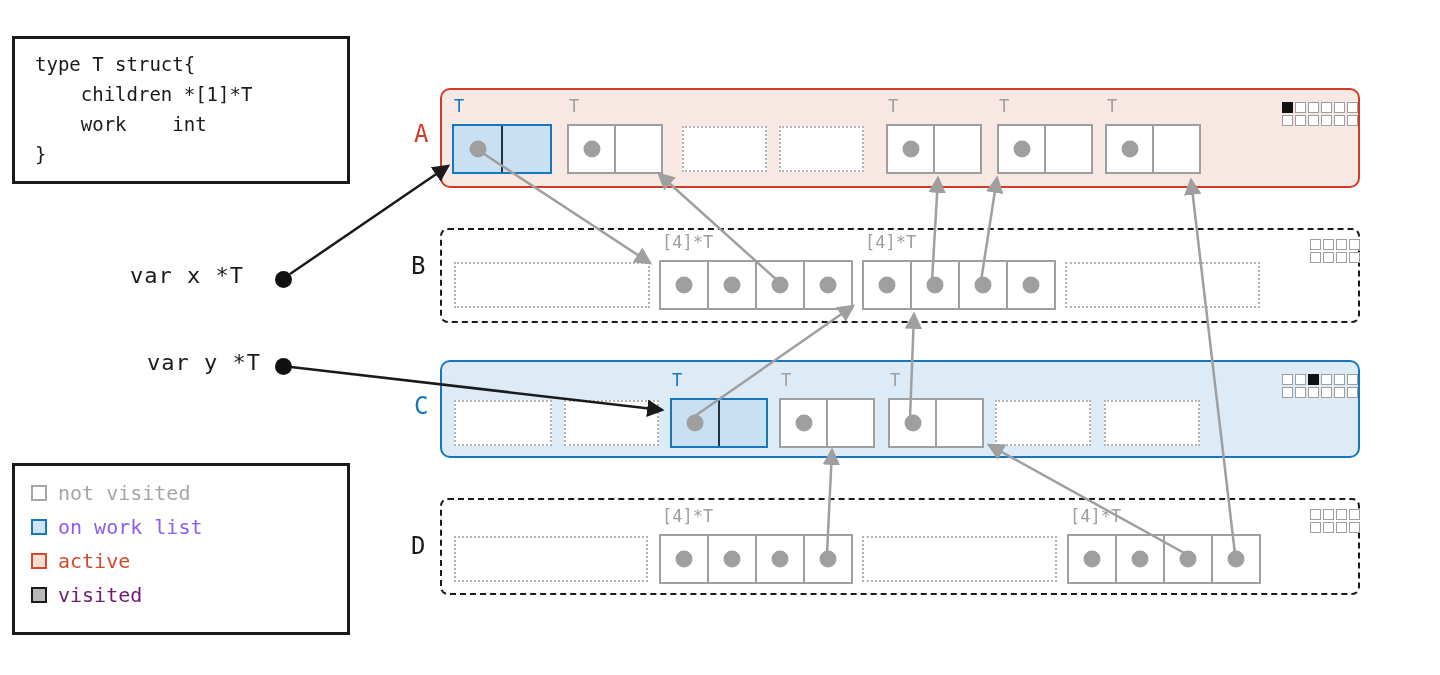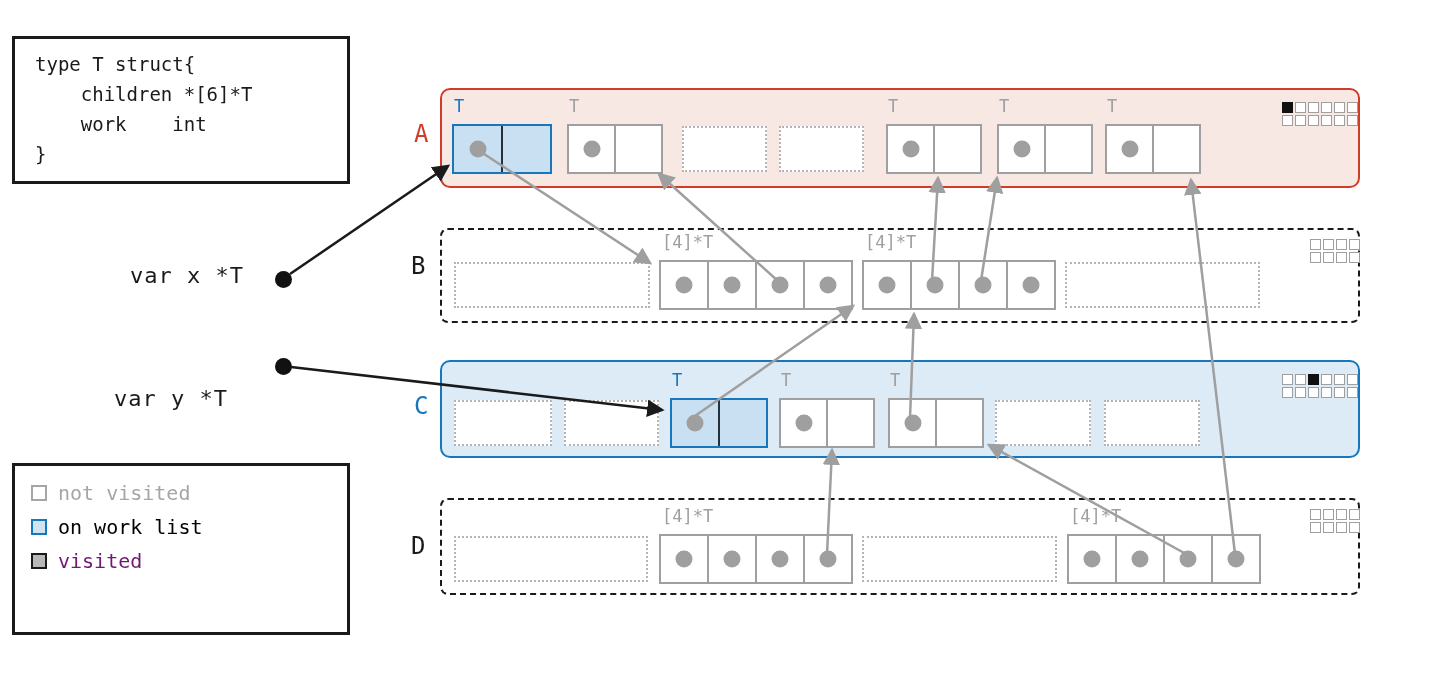--- a/index.html
+++ b/index.html
@@ -11,21 +11,21 @@
   .codebox{left:12px;top:36px;width:338px;height:148px;border:3px solid #1a1a1a;background:#fff;box-sizing:border-box;}
   .codeline{margin-left:20px;font-size:19px;line-height:30px;white-space:pre;}
   .codebox .codeline:first-child{margin-top:10px;}
   .varlabel{font-size:22px;letter-spacing:1px;}
   .vardot{width:17px;height:17px;border-radius:50%;background:#111;}
   .legendbox{left:12px;top:463px;width:338px;height:172px;border:3px solid #1a1a1a;background:#fff;
              box-sizing:border-box;padding:15px 16px 0 16px;display:flex;flex-direction:column;gap:10px;}
   .legenditem{display:flex;align-items:center;gap:11px;font-size:20px;}
   .swatch{width:12px;height:12px;border:2.5px solid;box-sizing:content-box;flex:0 0 auto;}
   .sw-not{border-color:#a6a6a6;background:#fff;} .tx-not{color:#a6a6a6;}
-  .sw-work{border-color:#1777bd;background:#cfe3f3;} .tx-work{color:#000000;}
+  .sw-work{border-color:#1777bd;background:#cfe3f3;} .tx-work{color:#8b5cf6;}
   .sw-active{border-color:#d6472b;background:#f8ddd4;} .tx-active{color:#d6472b;}
   .sw-visited{border-color:#1a1a1a;background:#b8b8b8;} .tx-visited{color:#701a75;}
 
   
   .row{position:absolute;left:440px;width:920px;box-sizing:border-box;}
   #row-a{top:88px;height:100px;background:#f8e8e3;border:2.5px solid #d13c27;border-radius:10px;}
   #row-b{top:228px;height:95px;background:#fff;border:2px dashed #1a1a1a;border-radius:8px;}
   #row-c{top:360px;height:98px;background:#dcebf6;border:2.5px solid #1777bd;border-radius:10px;}
   #row-d{top:498px;height:97px;background:#fff;border:2px dashed #1a1a1a;border-radius:8px;}
   .rowlabel{position:absolute;font-size:24px;}
@@ -55,38 +55,42 @@
 
   #arrows{position:absolute;left:0;top:0;pointer-events:none;}
 </style>
 </head>
 <body>
 
 <div id="canvas">
 
   <div class="abs codebox">
     <div class="codeline">type T struct{</div>
-    <div class="codeline">    children *[6]*T</div>
+    <div class="codeline">    children *[1]*T</div>
     <div class="codeline">    work    int</div>
     <div class="codeline">}</div>
   </div>
 
   <div class="abs varlabel" style="left:130px;top:263px;">var x *T</div>
   <div class="abs vardot" style="left:275px;top:271px;"></div>
-  <div class="abs varlabel" style="left:114px;top:350px;margin-top:36px;">var y *T</div>
+  <div class="abs varlabel" style="left:147px;top:350px;">var y *T</div>
   <div class="abs vardot" style="left:275px;top:358px;"></div>
 
   <div class="abs legendbox">
     <div class="legenditem">
       <span class="swatch sw-not"></span>
       <span class="tx-not">not visited</span>
     </div>
     <div class="legenditem">
       <span class="swatch sw-work"></span>
       <span class="tx-work">on work list</span>
+    </div>
+    <div class="legenditem">
+      <span class="swatch sw-active"></span>
+      <span class="tx-active">active</span>
     </div>
     <div class="legenditem">
       <span class="swatch sw-visited"></span>
       <span class="tx-visited">visited</span>
     </div>
   </div>
 
   <div class="rowlabel" id="label-a">A</div>
   <div class="rowlabel" id="label-b">B</div>
   <div class="rowlabel" id="label-c">C</div>

